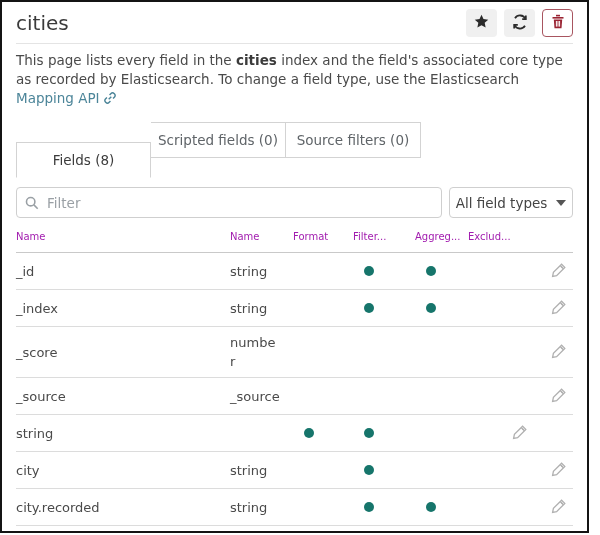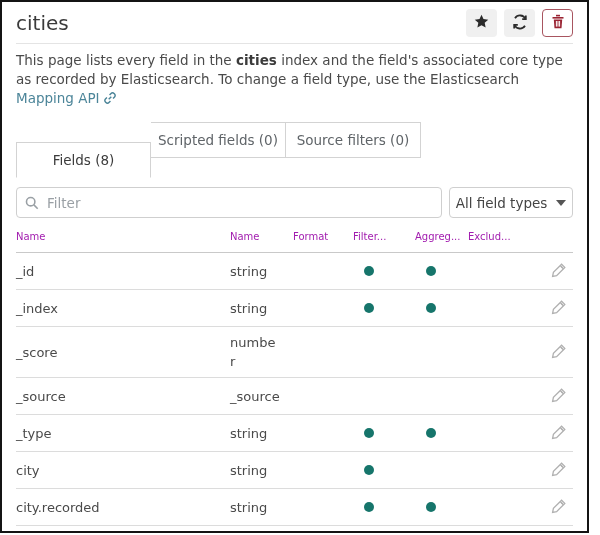--- a/index.html
+++ b/index.html
@@ -257,21 +257,20 @@
             <button class="edit-btn">
               <span><svg width="18" height="18" viewBox="0 0 18 18" fill="none" stroke="#b0b0b0" stroke-width="1.3">
                   <path d="M11.6 3.2 l3.2 3.2 -8.2 8.2 -4 0.8 0.8 -4 Z"></path>
                   <line x1="10.2" y1="4.6" x2="13.4" y2="7.8"></line>
                   <line x1="11.0" y1="5.3" x2="12.7" y2="7.0"></line>
                 </svg></span>
             </button>
           </div>
         </div>
         <div class="tr">
-          <div class="td">_type</div>
           <div class="td td-type">string</div>
           <div class="td"></div>
           <div class="td">
             <span class="dot" style="display: block; background: rgb(22, 117, 107);"></span>
           </div>
           <div class="td">
             <span class="dot" style="display: block; background: rgb(22, 117, 107);"></span>
           </div>
           <div class="td"></div>
           <div class="td td-edit">

